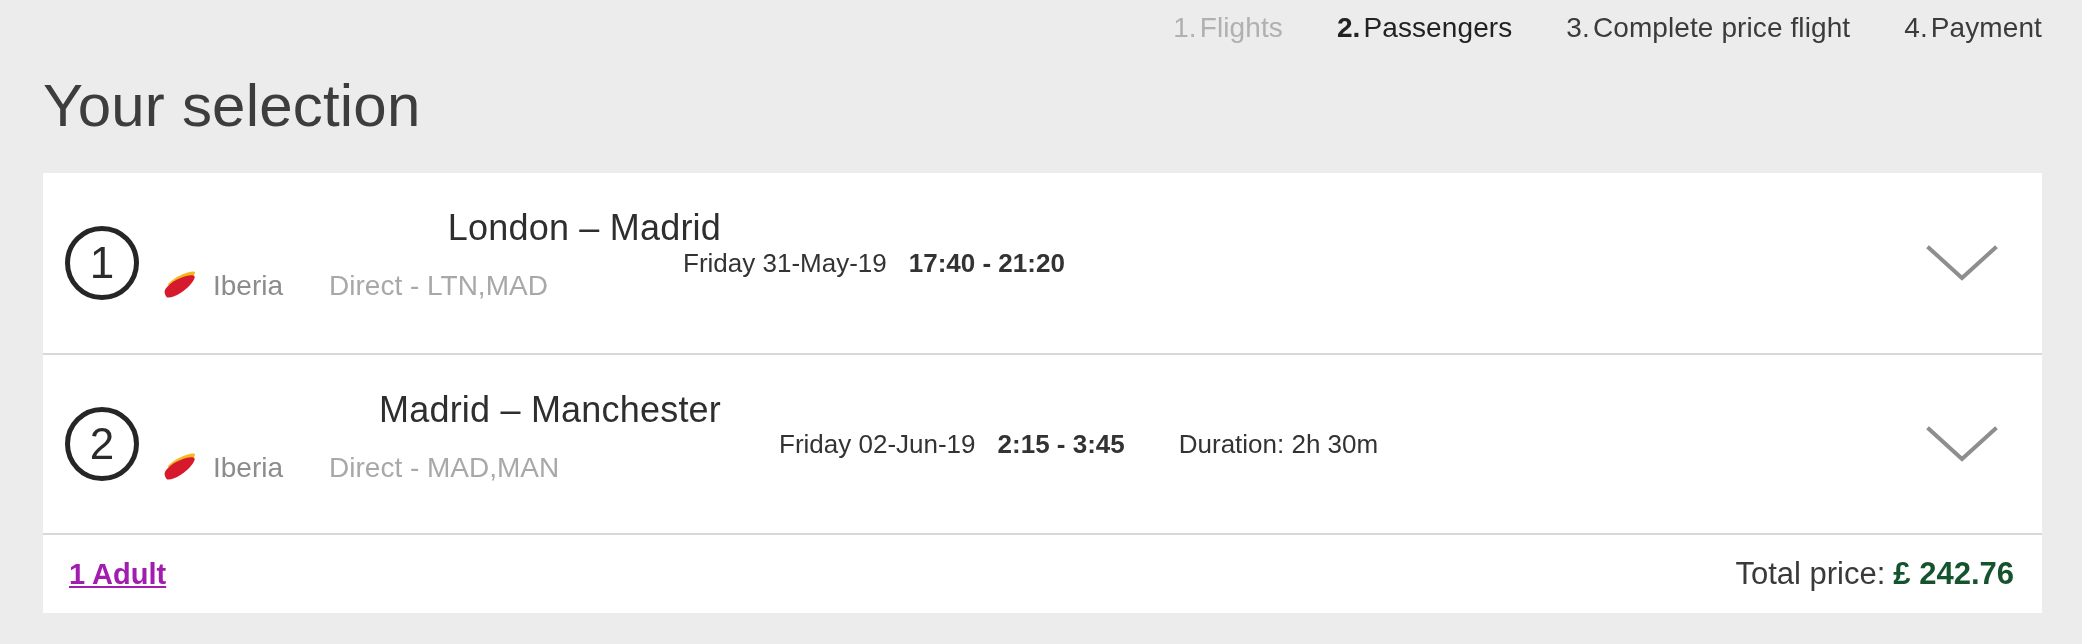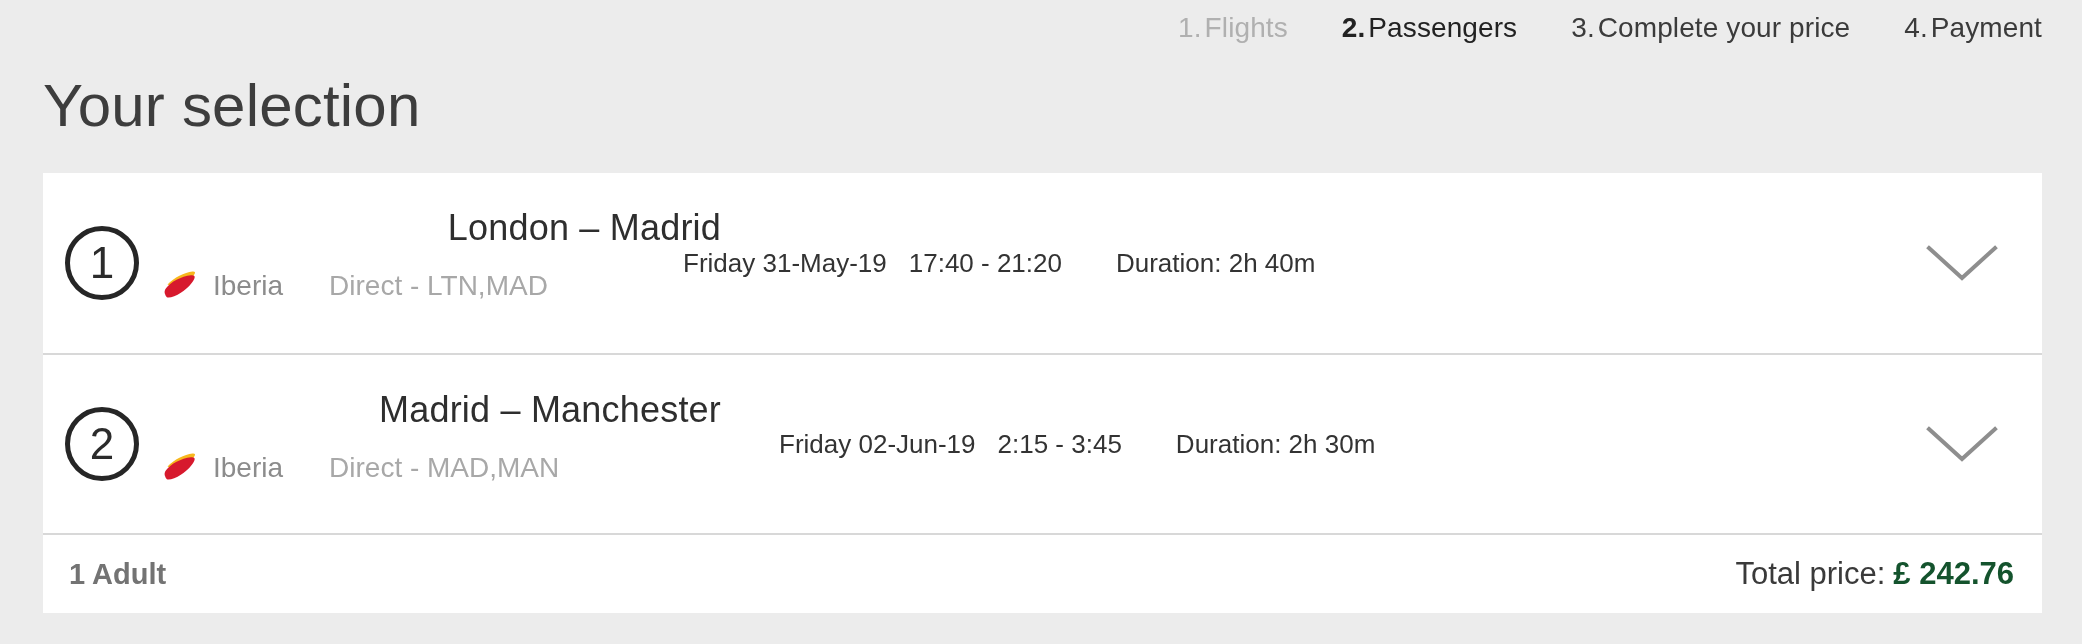--- a/index.html
+++ b/index.html
@@ -176,21 +176,21 @@
     position: absolute;
     top: 0;
     height: 100%;
     display: flex;
     align-items: center;
     font-size: 26px;
     color: #333333;
     white-space: nowrap;
   }
   .detail-block .date { margin-right: 22px; }
-  .detail-block .times { margin-right: 54px; }
+  .detail-block .times { margin-right: 54px; font-weight: bold; }
   .detail-block .duration { }
 
   .chevron {
     position: absolute;
     right: 42px;
     top: 50%;
     transform: translateY(-50%);
     width: 76px;
     height: 44px;
     cursor: pointer;
@@ -203,21 +203,22 @@
     border-top: 2px solid #d8d8d8;
     display: flex;
     align-items: center;
     justify-content: space-between;
     padding: 0 28px 0 26px;
     box-sizing: border-box;
   }
   .pax {
     font-size: 29px;
     font-weight: bold;
-    color: #737373;
+    color: #a21caf;
+    text-decoration: underline;
   }
   .total {
     font-size: 31px;
     color: #3a3a3a;
     white-space: nowrap;
   }
   .total .amount {
     font-weight: bold;
     color: #14532d;
     margin-left: 8px;
@@ -232,21 +233,21 @@
     <div class="step done">
       <span class="num">1.</span>
       <span>Flights</span>
     </div>
     <div class="step active">
       <span class="num">2.</span>
       <span>Passengers</span>
     </div>
     <div class="step">
       <span class="num">3.</span>
-      <span>Complete your price</span>
+      <span>Complete price flight</span>
     </div>
     <div class="step">
       <span class="num">4.</span>
       <span>Payment</span>
     </div>
   </div>
 
   <div class="title-row">
     <div class="page-title">Your selection</div>
   </div>
@@ -262,21 +263,20 @@
             <path d="M6.5 14.5 C13 7.5 23.5 2.5 31.5 1.5 C33.5 1.2 34.5 2 33.8 3.6 C32.6 6.4 29.4 9.6 25.6 12.2 C21.5 14.9 16.9 16.7 13.2 17.2 Z" fill="#f7b71d"></path>
             <path d="M4.2 24.5 C3.2 22.6 3.4 20.3 5 18.2 C9.8 11.8 20.2 6.3 30 5.2 C33 4.9 34.4 6 33.4 8.4 C31.6 12.9 26.4 18.3 20.2 22.4 C14.8 26 9.5 28 6.6 27.5 C5.6 27.3 4.8 26.3 4.2 24.5 Z" fill="#d7192d"></path>
           </svg>
           <span class="airline-name">Iberia</span>
           <span class="stops">Direct - LTN,MAD</span>
         </div>
       </div>
       <div class="detail-block" style="left:640px;">
         <span class="date">Friday 31-May-19</span>
         <span class="times">17:40 - 21:20</span>
-        <span class="duration">Duration: 2h 40m</span>
       </div>
       <svg class="chevron" viewBox="0 0 76 44">
         <path d="M5 7 L38 37 L71 7" fill="none" stroke="#8e8e8e" stroke-width="4" stroke-linecap="square"></path>
       </svg>
     </div>
 
     <div class="flight-row">
       <div class="badge">2</div>
       <div class="route-block">
         <div class="route">Madrid – Manchester</div>

